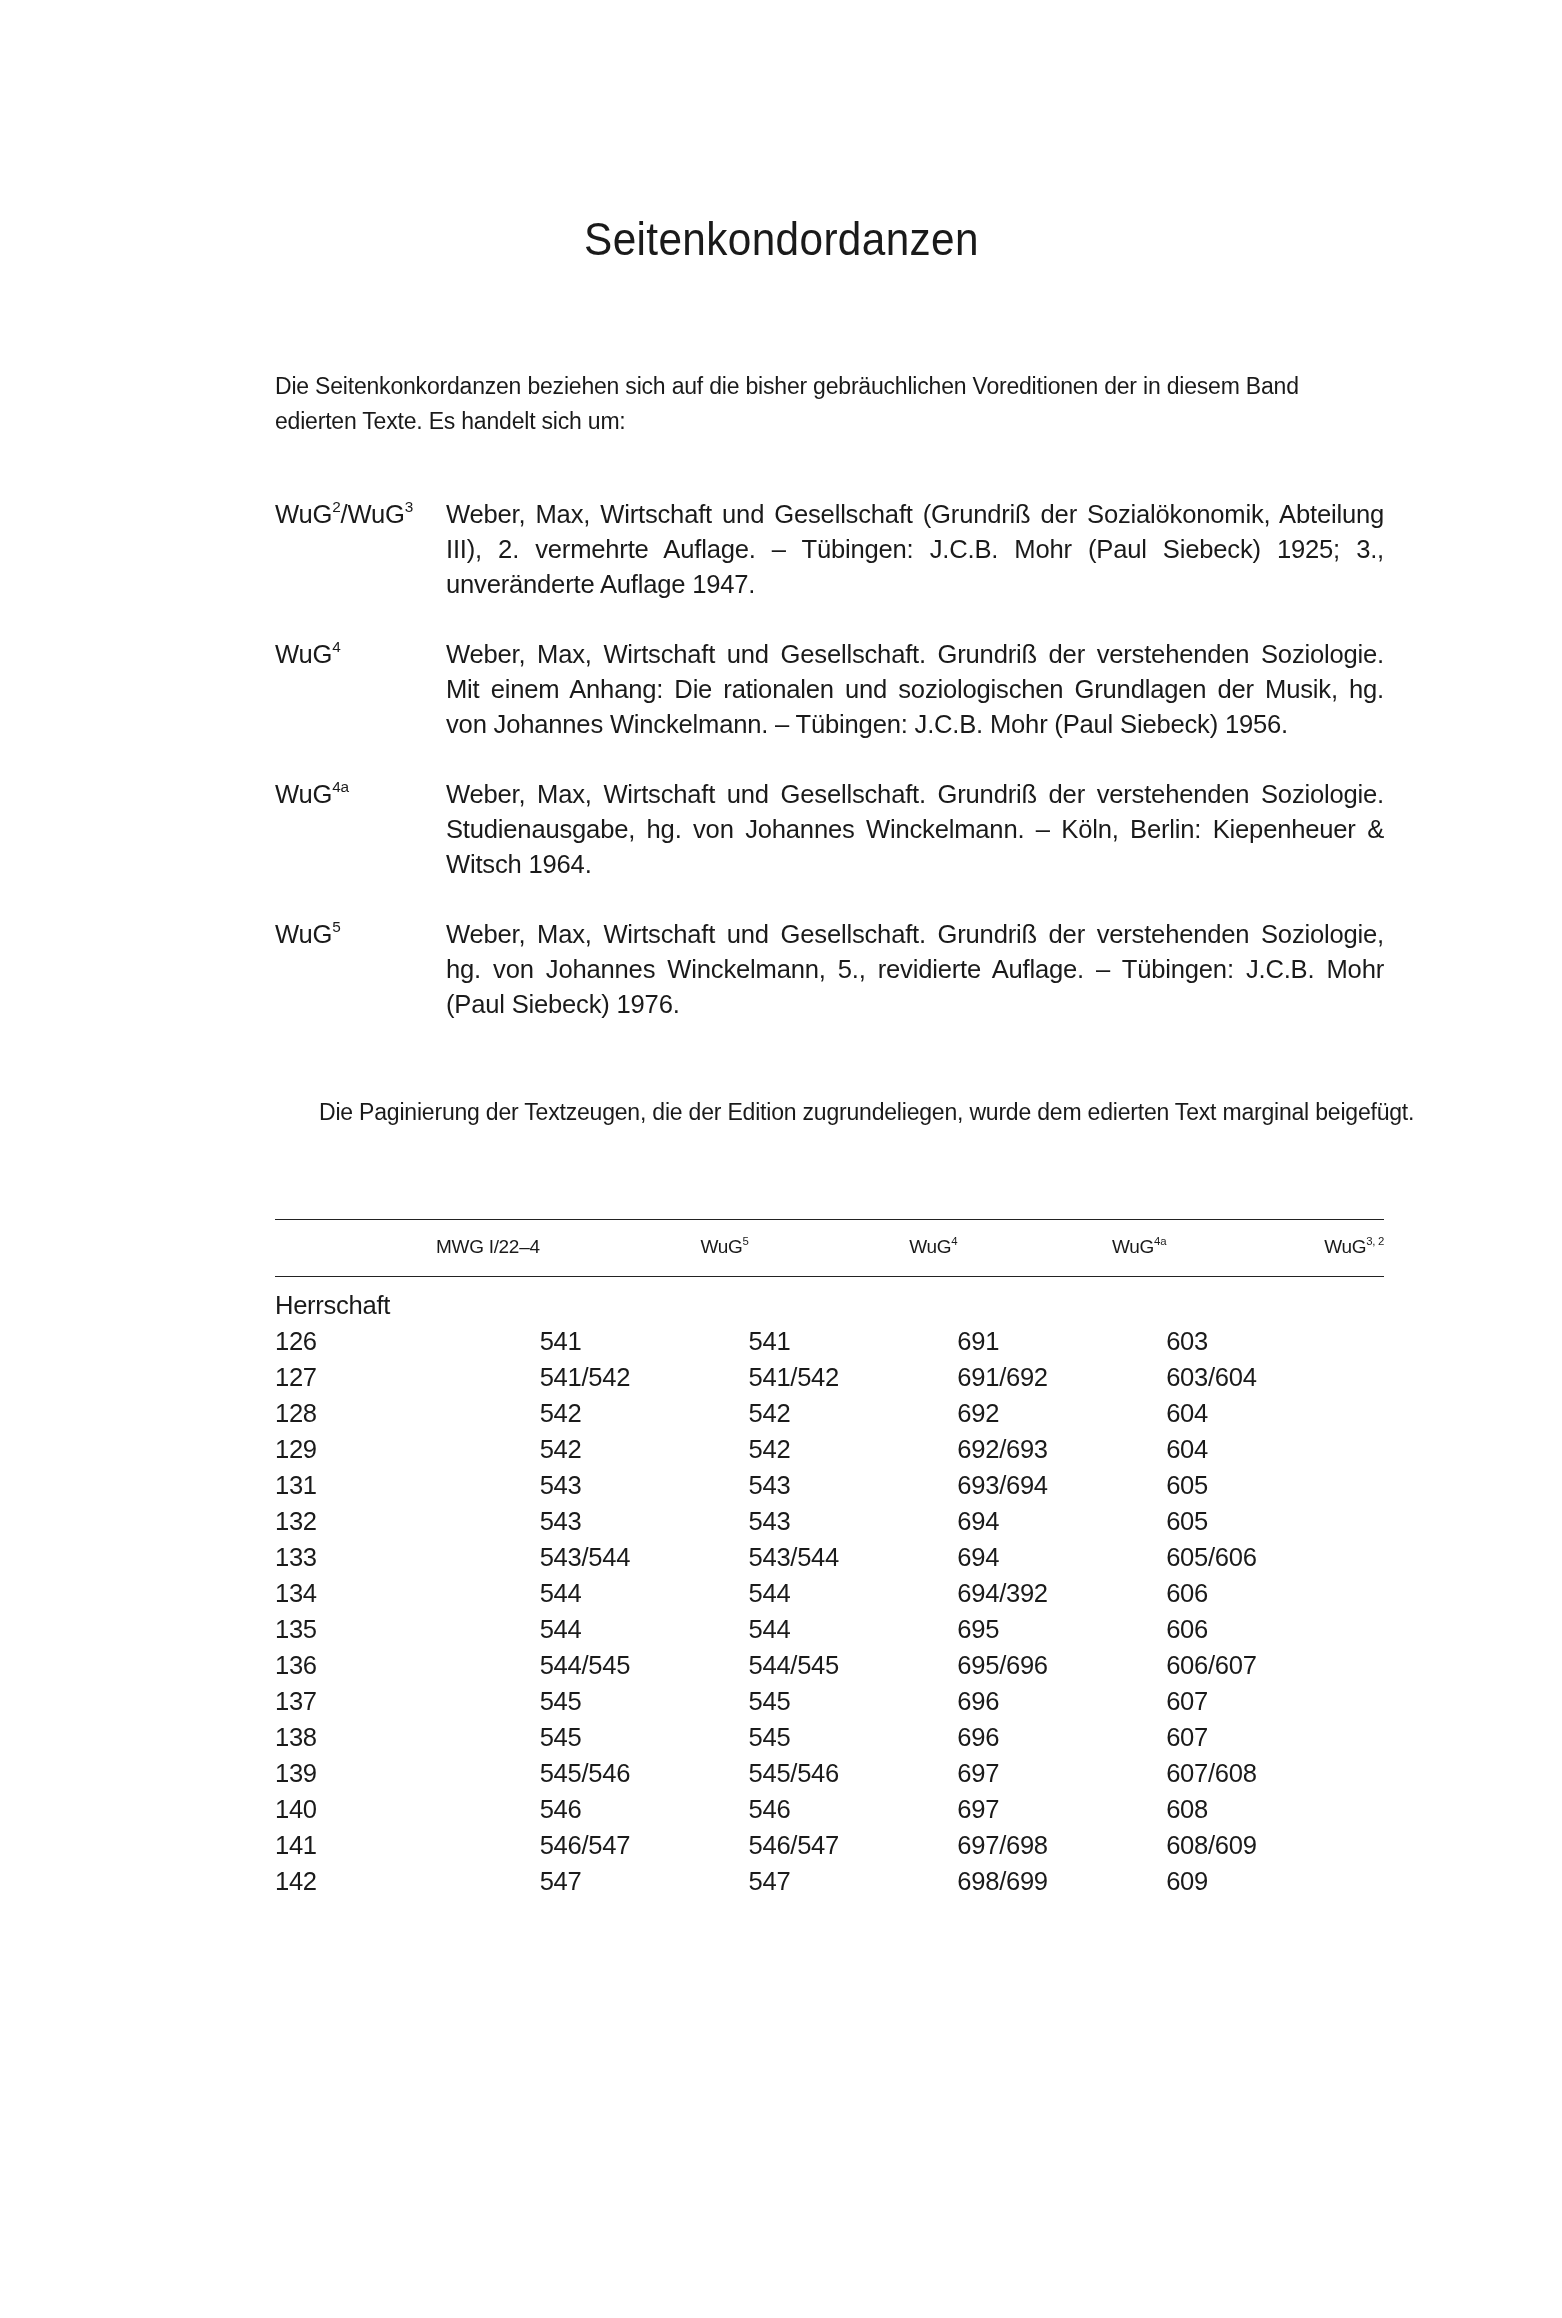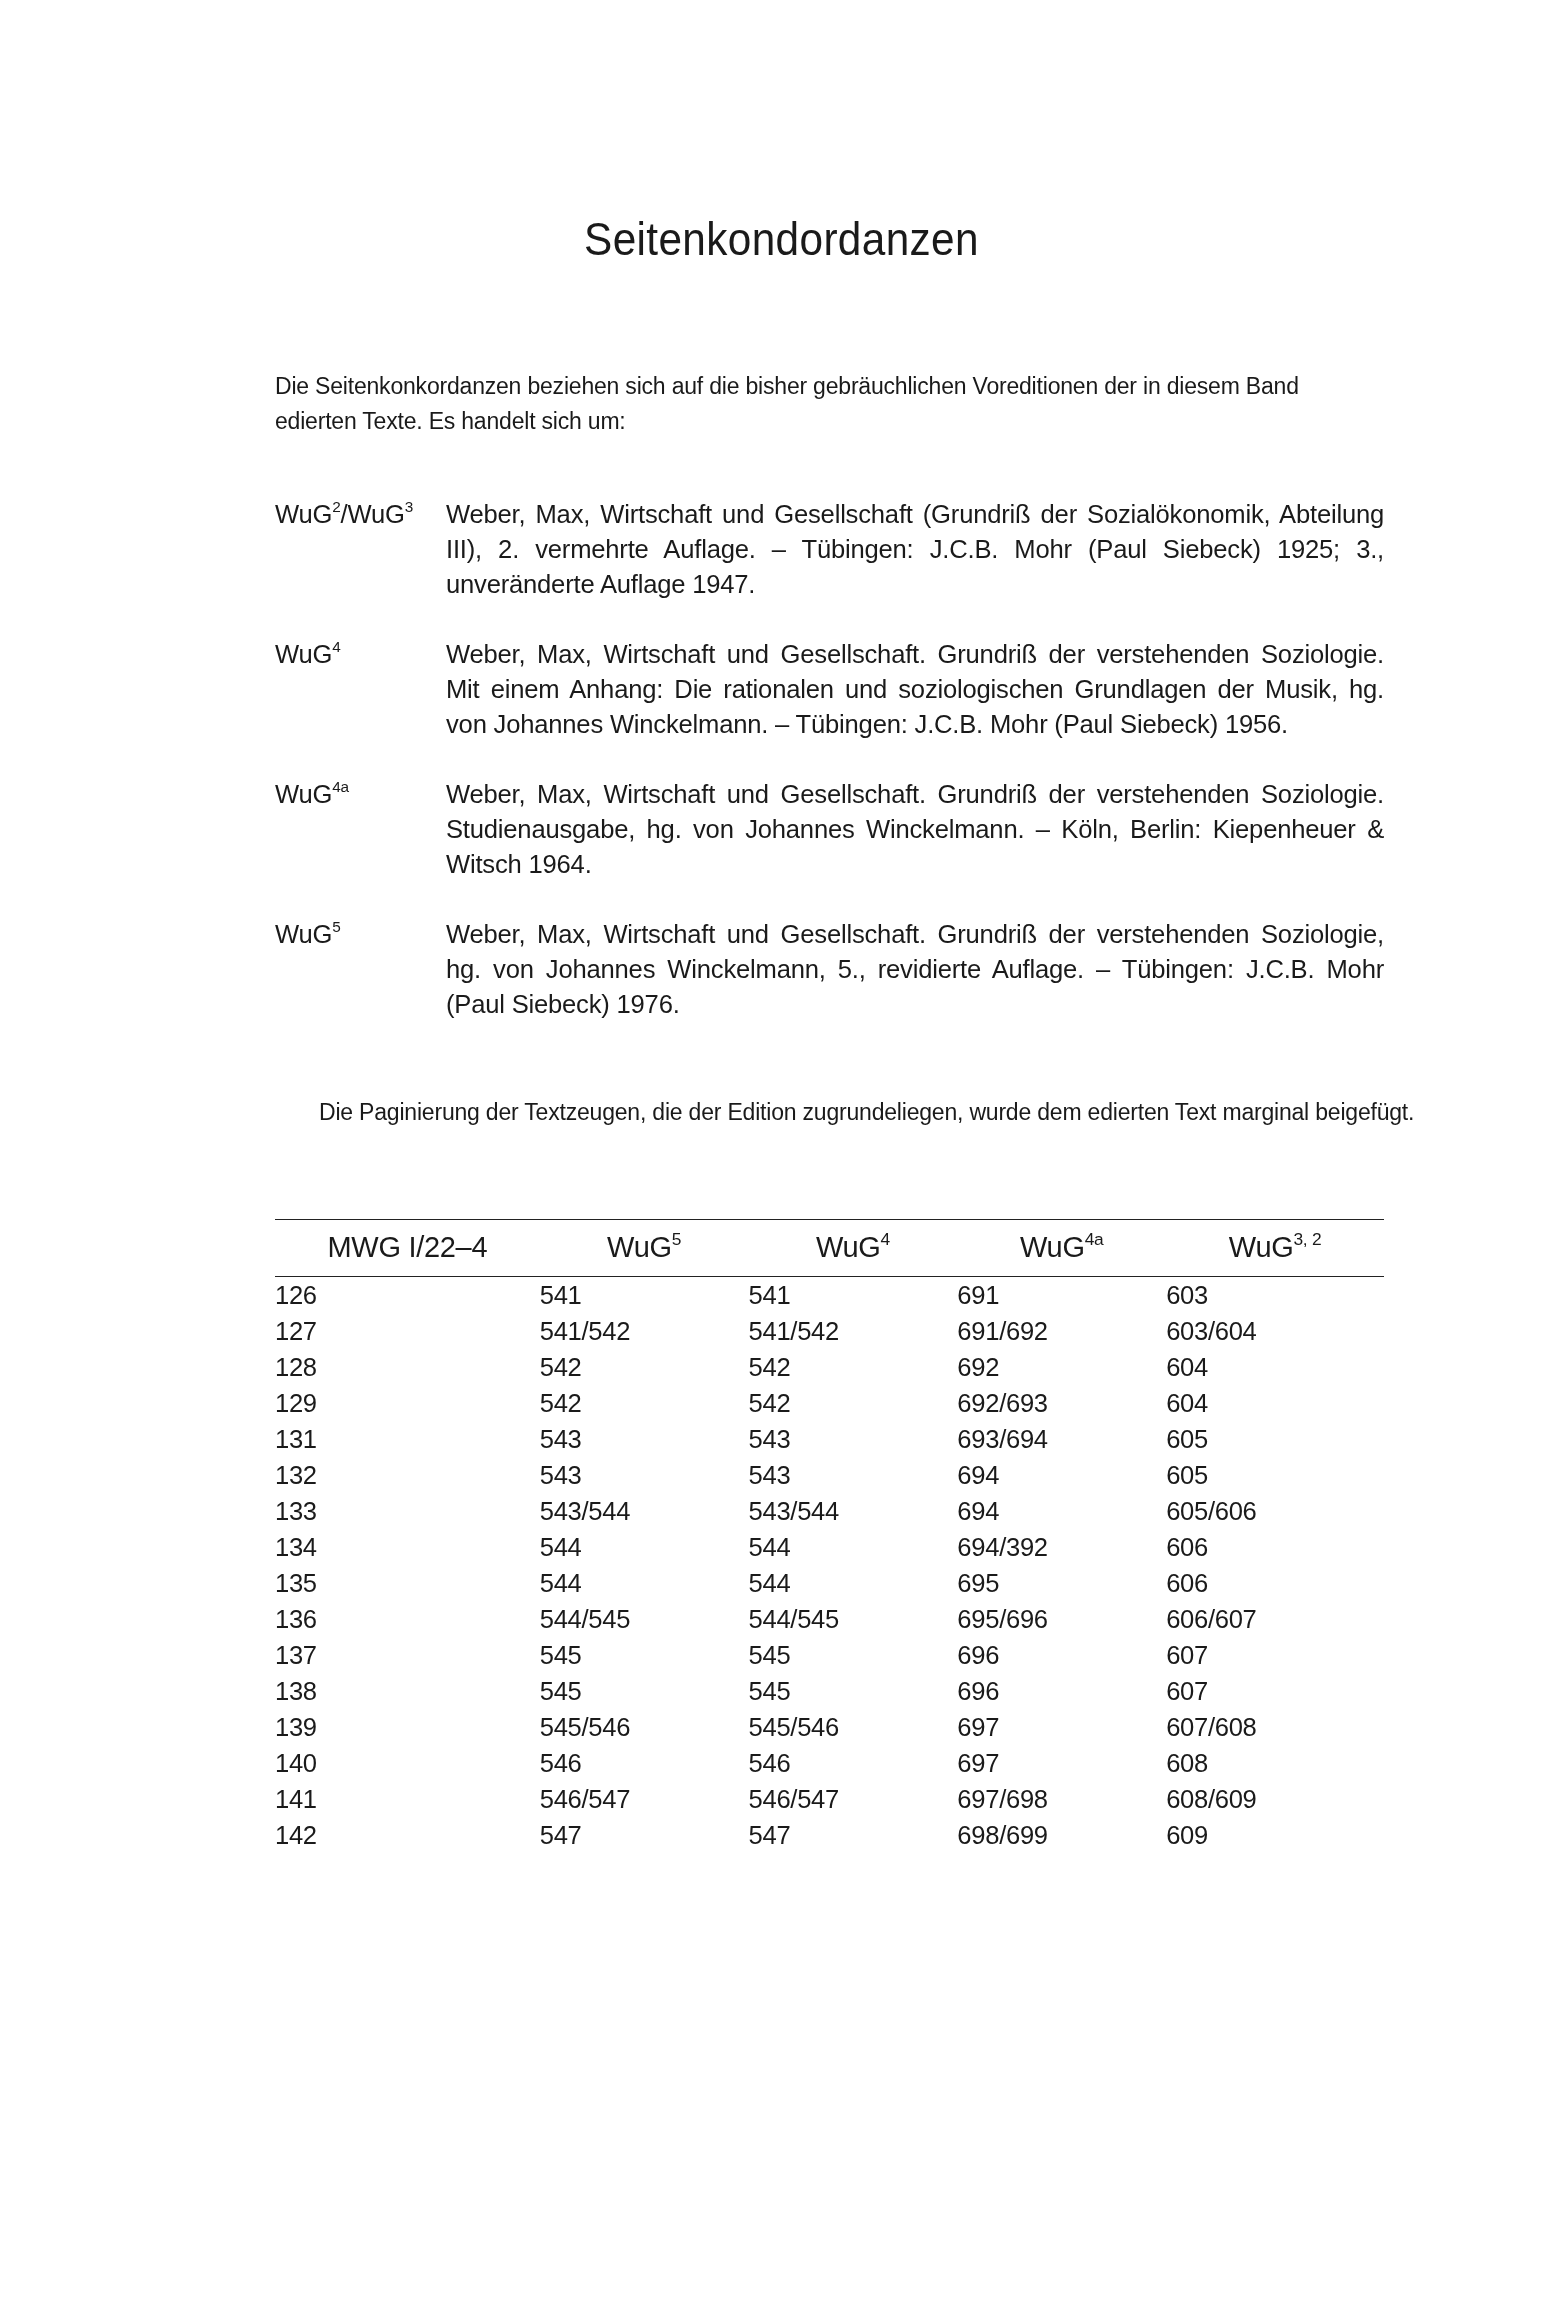--- a/index.html
+++ b/index.html
@@ -85,22 +85,22 @@
       border-collapse: collapse;
       font-size: 25.6px;
       letter-spacing: -0.3px;
     }
     .concordance thead tr {
       border-top: 1.7px solid #222;
       border-bottom: 1.7px solid #222;
     }
     .concordance th {
       font-weight: normal;
-      text-align: center;
-      font-size: 29px;
+      text-align: right;
+      font-size: 19px;
       padding: 10.2px 0 12px 0;
       line-height: 34px;
     }
     .concordance td {
       padding: 0;
       line-height: 36px;
       height: 36px;
       vertical-align: baseline;
     }
     .col-0 { width: 265px; }
@@ -144,20 +144,23 @@
     <thead>
       <tr id="header-row">
           <th class="col-0"><span>MWG I/22–4</span></th>
           <th class="col-1"><span>WuG</span><sup>5</sup></th>
           <th class="col-2"><span>WuG</span><sup>4</sup></th>
           <th class="col-3"><span>WuG</span><sup>4a</sup></th>
           <th class="col-4"><span>WuG</span><sup>3, 2</sup></th>
         </tr>
     </thead>
     <tbody id="table-body">
+        <tr class="section-row">
+          <td colspan="5">Herrschaft</td>
+        </tr>
         <tr>
           <td class="col-0">126</td>
           <td class="col-1">541</td>
           <td class="col-2">541</td>
           <td class="col-3">691</td>
           <td class="col-4">603</td>
         </tr>
         <tr>
           <td class="col-0">127</td>
           <td class="col-1">541/542</td>

